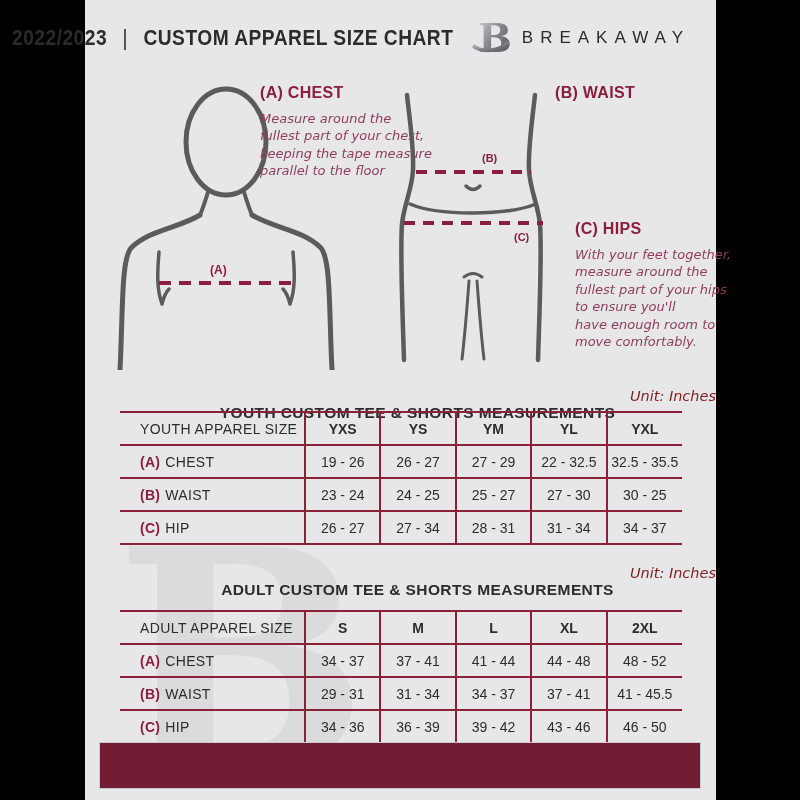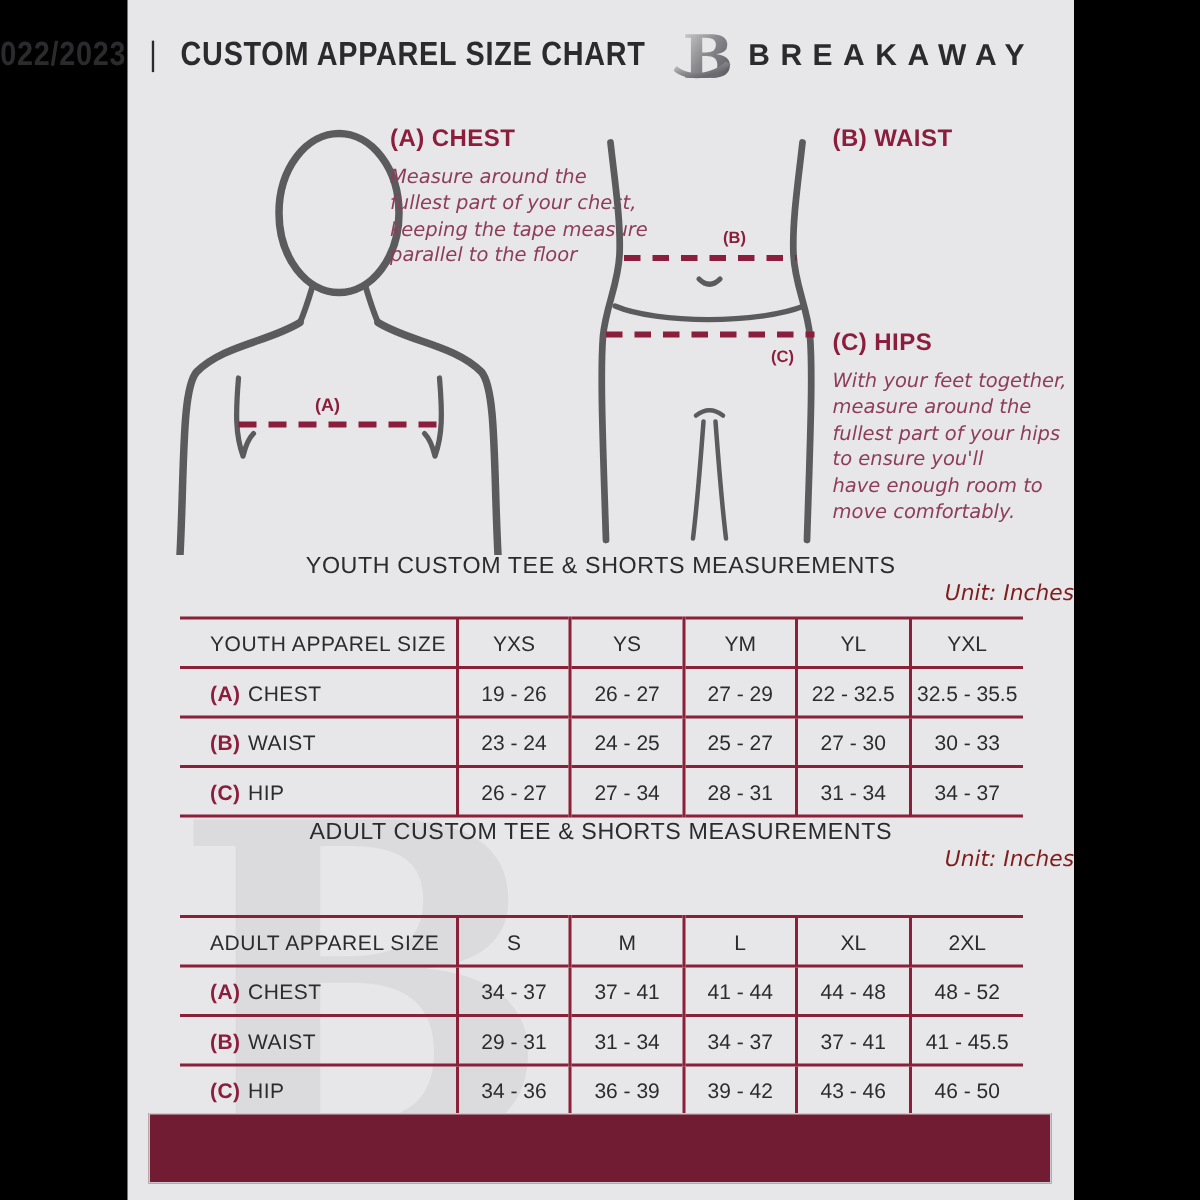--- a/index.html
+++ b/index.html
@@ -12,43 +12,43 @@
              font-weight:bold;font-size:300px;line-height:1;color:rgba(120,120,130,0.10);
              pointer-events:none;user-select:none;}
 
   
   .hdr{position:absolute;left:0;top:0;width:100%;height:75px;display:flex;
        align-items:center;justify-content:flex-end;padding:0 26px;box-sizing:border-box;}
   .hdr-title{font-weight:bold;font-size:20px;letter-spacing:.5px;color:#2b2b2d;
              transform:scale(.96,1.12);transform-origin:left center;white-space:nowrap;}
   .hdr-div{margin:0 10px;font-weight:normal;color:#2b2b2d;}
   .brand{display:flex;align-items:center;gap:10px;}
-  .brand-name{font-weight:bold;font-size:20px;letter-spacing:7px;color:#2b2b2d;}
+  .brand-name{font-weight:normal;font-size:17px;letter-spacing:7px;color:#2b2b2d;}
 
   
   .guide{position:absolute;left:0;top:0;width:100%;height:370px;}
   .fig{position:absolute;}
   .g-block{position:absolute;}
   .g-head{font-weight:bold;font-size:16px;color:#8b1e3c;letter-spacing:.3px;margin:0 0 8px 0;}
   .g-body{font-style:italic;font-size:13px;line-height:1.34;color:#8e3d59;margin:0;
           white-space:pre-line;font-family:"DejaVu Sans",sans-serif;}
 
   
-  .sec-title{position:absolute;left:0;width:100%;text-align:center;font-weight:normal;
-             font-size:15.5px;letter-spacing:.4px;color:#2c2c2e;}
+  .sec-title{position:absolute;left:17px;width:100%;text-align:center;font-weight:bold;
+             font-size:15.5px;letter-spacing:.4px;color:#2c2c2e;margin-top:35px;}
   .sec-unit{position:absolute;left:0;width:100%;text-align:right;font-style:italic;
             font-size:14.5px;color:#7f1d1d;font-family:"DejaVu Sans",sans-serif;}
   table.size-table{position:absolute;left:35px;width:562px;border-collapse:collapse;
                    table-layout:fixed;border-top:2px solid #8a2138;border-bottom:2px solid #8a2138;}
   table.size-table td{height:29px;border-left:2px solid #8a2138;text-align:center;
                       font-size:14px;color:#2c2c2e;}
   table.size-table td:first-child{border-left:none;text-align:left;padding-left:20px;}
   table.size-table tr+tr td{border-top:2px solid #8a2138;}
   td.head-lbl{font-size:15px;color:#454547;letter-spacing:.4px;}
-  td.col-h{font-weight:normal;font-size:15px;color:#2c2c2e;}
+  td.col-h{font-weight:bold;font-size:15px;color:#2c2c2e;}
   td.lbl{font-size:15px;letter-spacing:.3px;}
   .pfx{font-weight:bold;color:#8b1e3c;margin-right:5px;}
 
   .footer-bar{position:absolute;left:14px;top:742px;width:602px;height:47px;
               background:#721c33;border:1px solid #c9c9cd;box-sizing:border-box;}
 </style>
 </head>
 <body>
 
 <div class="stage">
@@ -112,21 +112,21 @@
         <line x1="26" y1="80" x2="141" y2="80" stroke="#8b1e3c" stroke-width="4" stroke-dasharray="11 8"></line>
         <line x1="14" y1="131" x2="153" y2="131" stroke="#8b1e3c" stroke-width="4" stroke-dasharray="11 8"></line>
         <text x="92" y="70" font-family="Liberation Sans, sans-serif" font-weight="bold" font-size="11" fill="#8b1e3c">(B)</text>
         <text x="124" y="149" font-family="Liberation Sans, sans-serif" font-weight="bold" font-size="11" fill="#8b1e3c">(C)</text>
       </svg>
 
       <div class="g-block" style="left:470px;top:84px;width:156px">
         <p class="g-head">(B) WAIST</p>
       </div>
 
-      <div class="g-block" style="left:470px;top:220px;width:162px">
+      <div class="g-block" style="left:490px;top:220px;width:162px">
         <p class="g-head">(C) HIPS</p>
         <p class="g-body">With your feet together, measure around the fullest part of your hips to ensure you'll
 have enough room to move comfortably.</p>
       </div>
     </section>
 
     <div class="sec-title" style="top:369px">YOUTH CUSTOM TEE &amp; SHORTS MEASUREMENTS</div>
     <div class="sec-unit" style="top:388px">Unit: Inches</div>
 
     <table class="size-table" style="top:411px">
@@ -154,21 +154,21 @@
         <td>27 - 29</td>
         <td>22 - 32.5</td>
         <td>32.5 - 35.5</td>
       </tr>
       <tr>
         <td class="lbl"><span class="pfx">(B)</span><span>WAIST</span></td>
         <td>23 - 24</td>
         <td>24 - 25</td>
         <td>25 - 27</td>
         <td>27 - 30</td>
-        <td>30 - 33</td>
+        <td>30 - 25</td>
       </tr>
       <tr>
         <td class="lbl"><span class="pfx">(C)</span><span>HIP</span></td>
         <td>26 - 27</td>
         <td>27 - 34</td>
         <td>28 - 31</td>
         <td>31 - 34</td>
         <td>34 - 37</td>
       </tr>
     </tbody>

